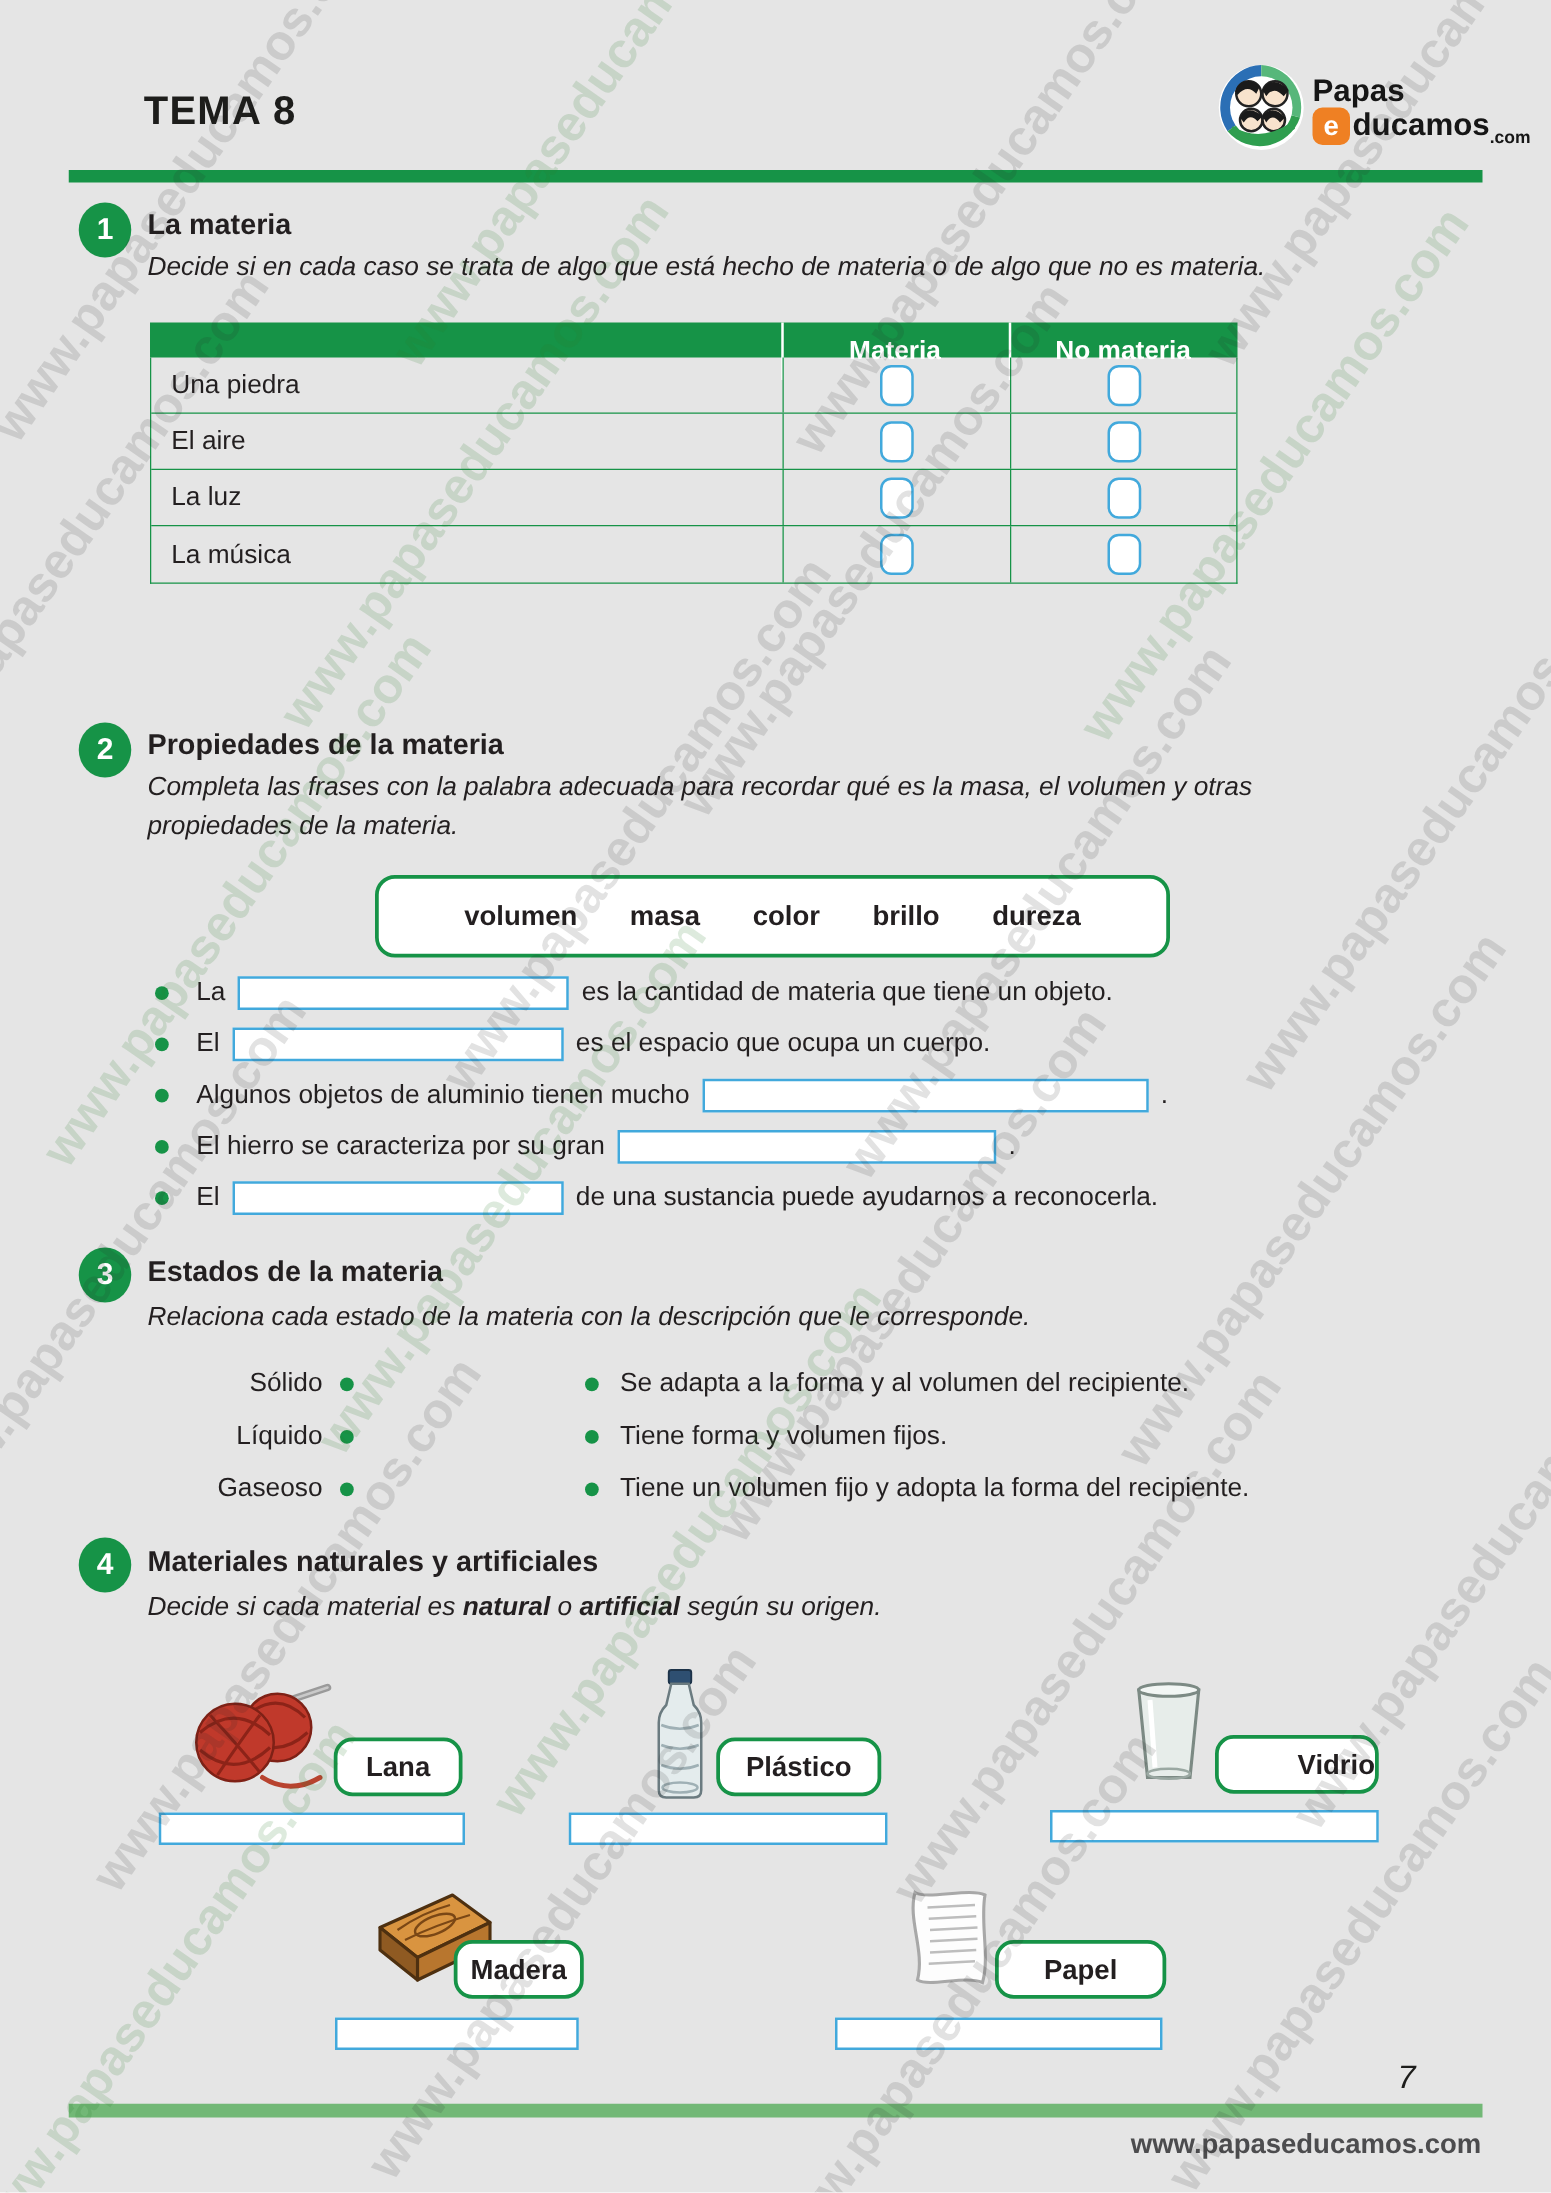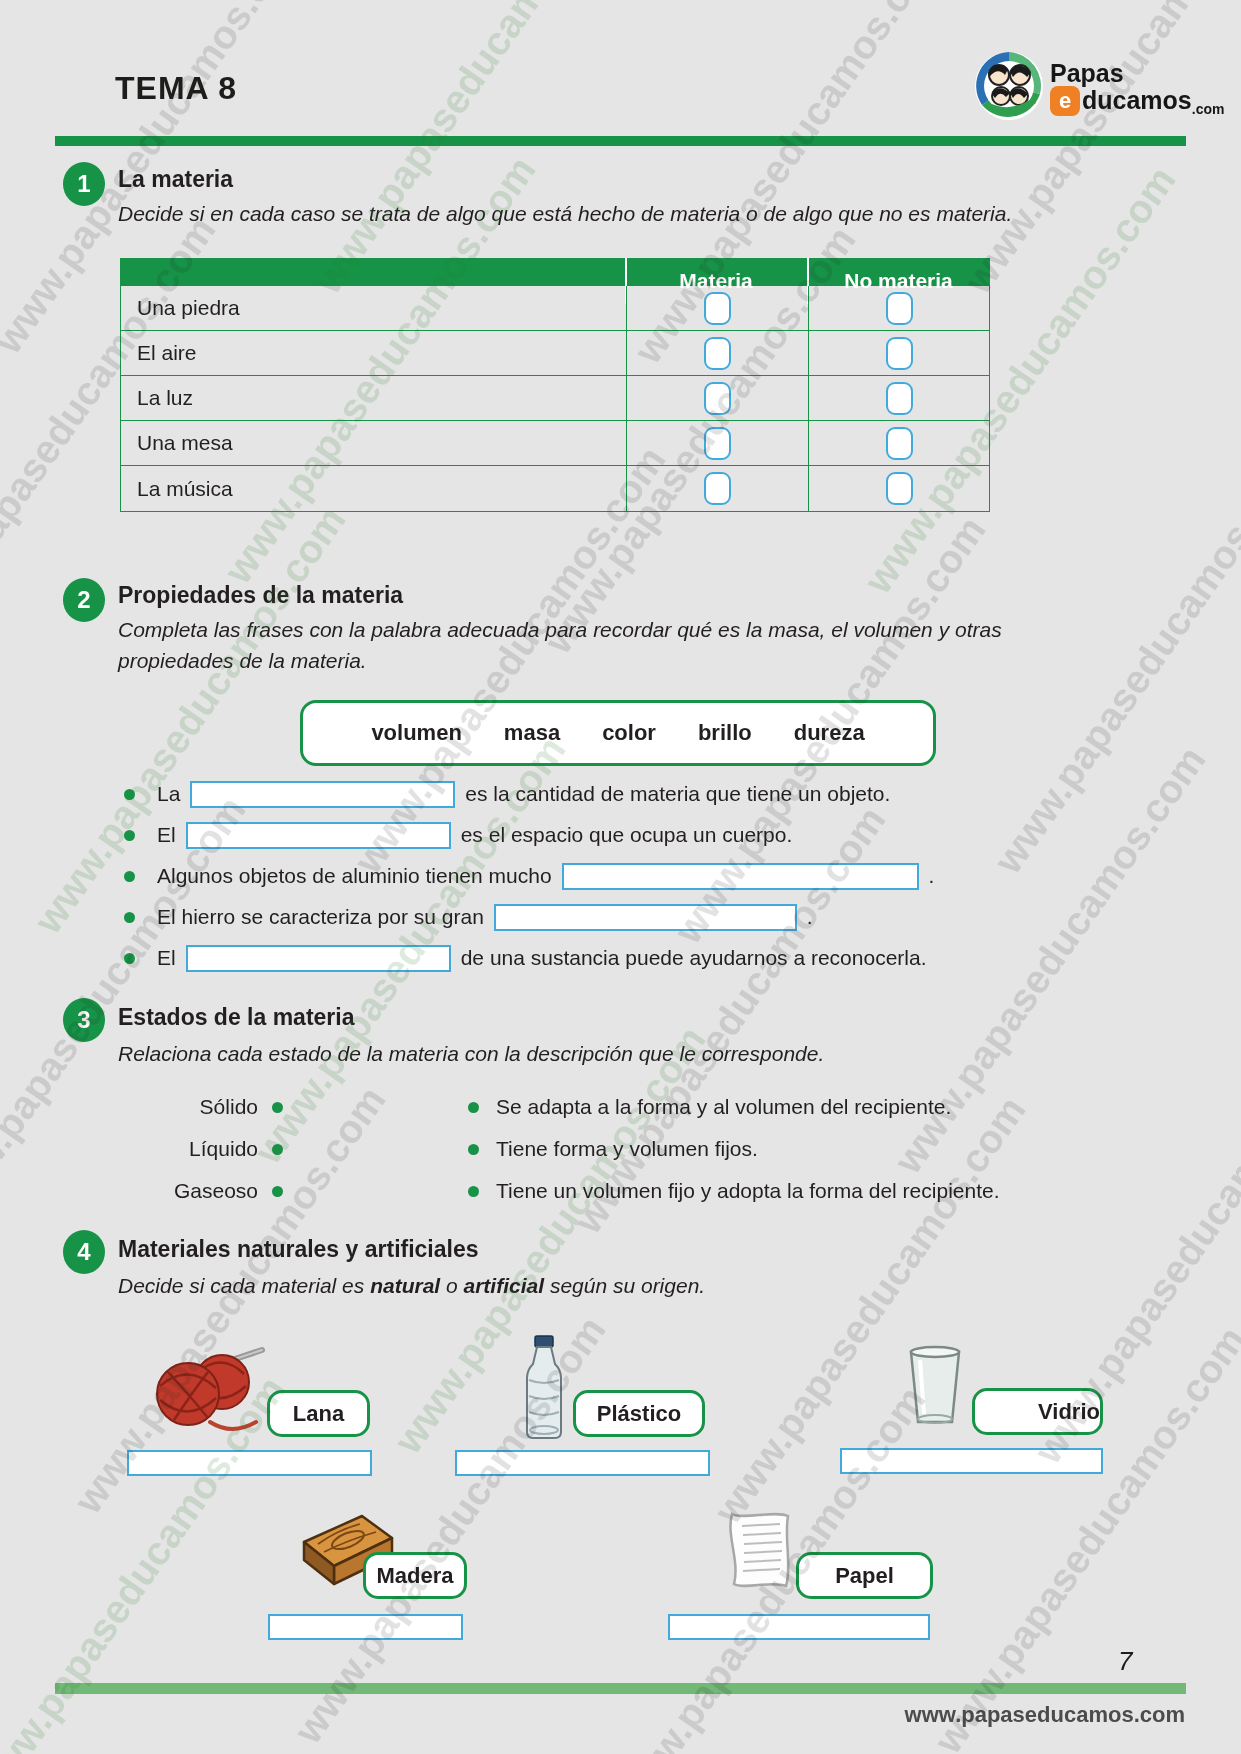--- a/index.html
+++ b/index.html
@@ -154,27 +154,20 @@
           <span class="chk chk-nm"></span>
         </div>
         <div class="t1-row">
           <span class="t1-label">La luz</span>
           <span class="t1-colsep cs1"></span>
             <span class="t1-colsep cs2"></span>
           <span class="chk chk-m"></span>
           <span class="chk chk-nm"></span>
         </div>
         <div class="t1-row">
-          <span class="t1-label">Una mesa</span>
-          <span class="t1-colsep cs1"></span>
-            <span class="t1-colsep cs2"></span>
-          <span class="chk chk-m"></span>
-          <span class="chk chk-nm"></span>
-        </div>
-        <div class="t1-row">
           <span class="t1-label">La música</span>
           <span class="t1-colsep cs1"></span>
             <span class="t1-colsep cs2"></span>
           <span class="chk chk-m"></span>
           <span class="chk chk-nm"></span>
         </div>
       </div>
     </div>
 
     <div class="badge" style="top:578px;">2</div>

